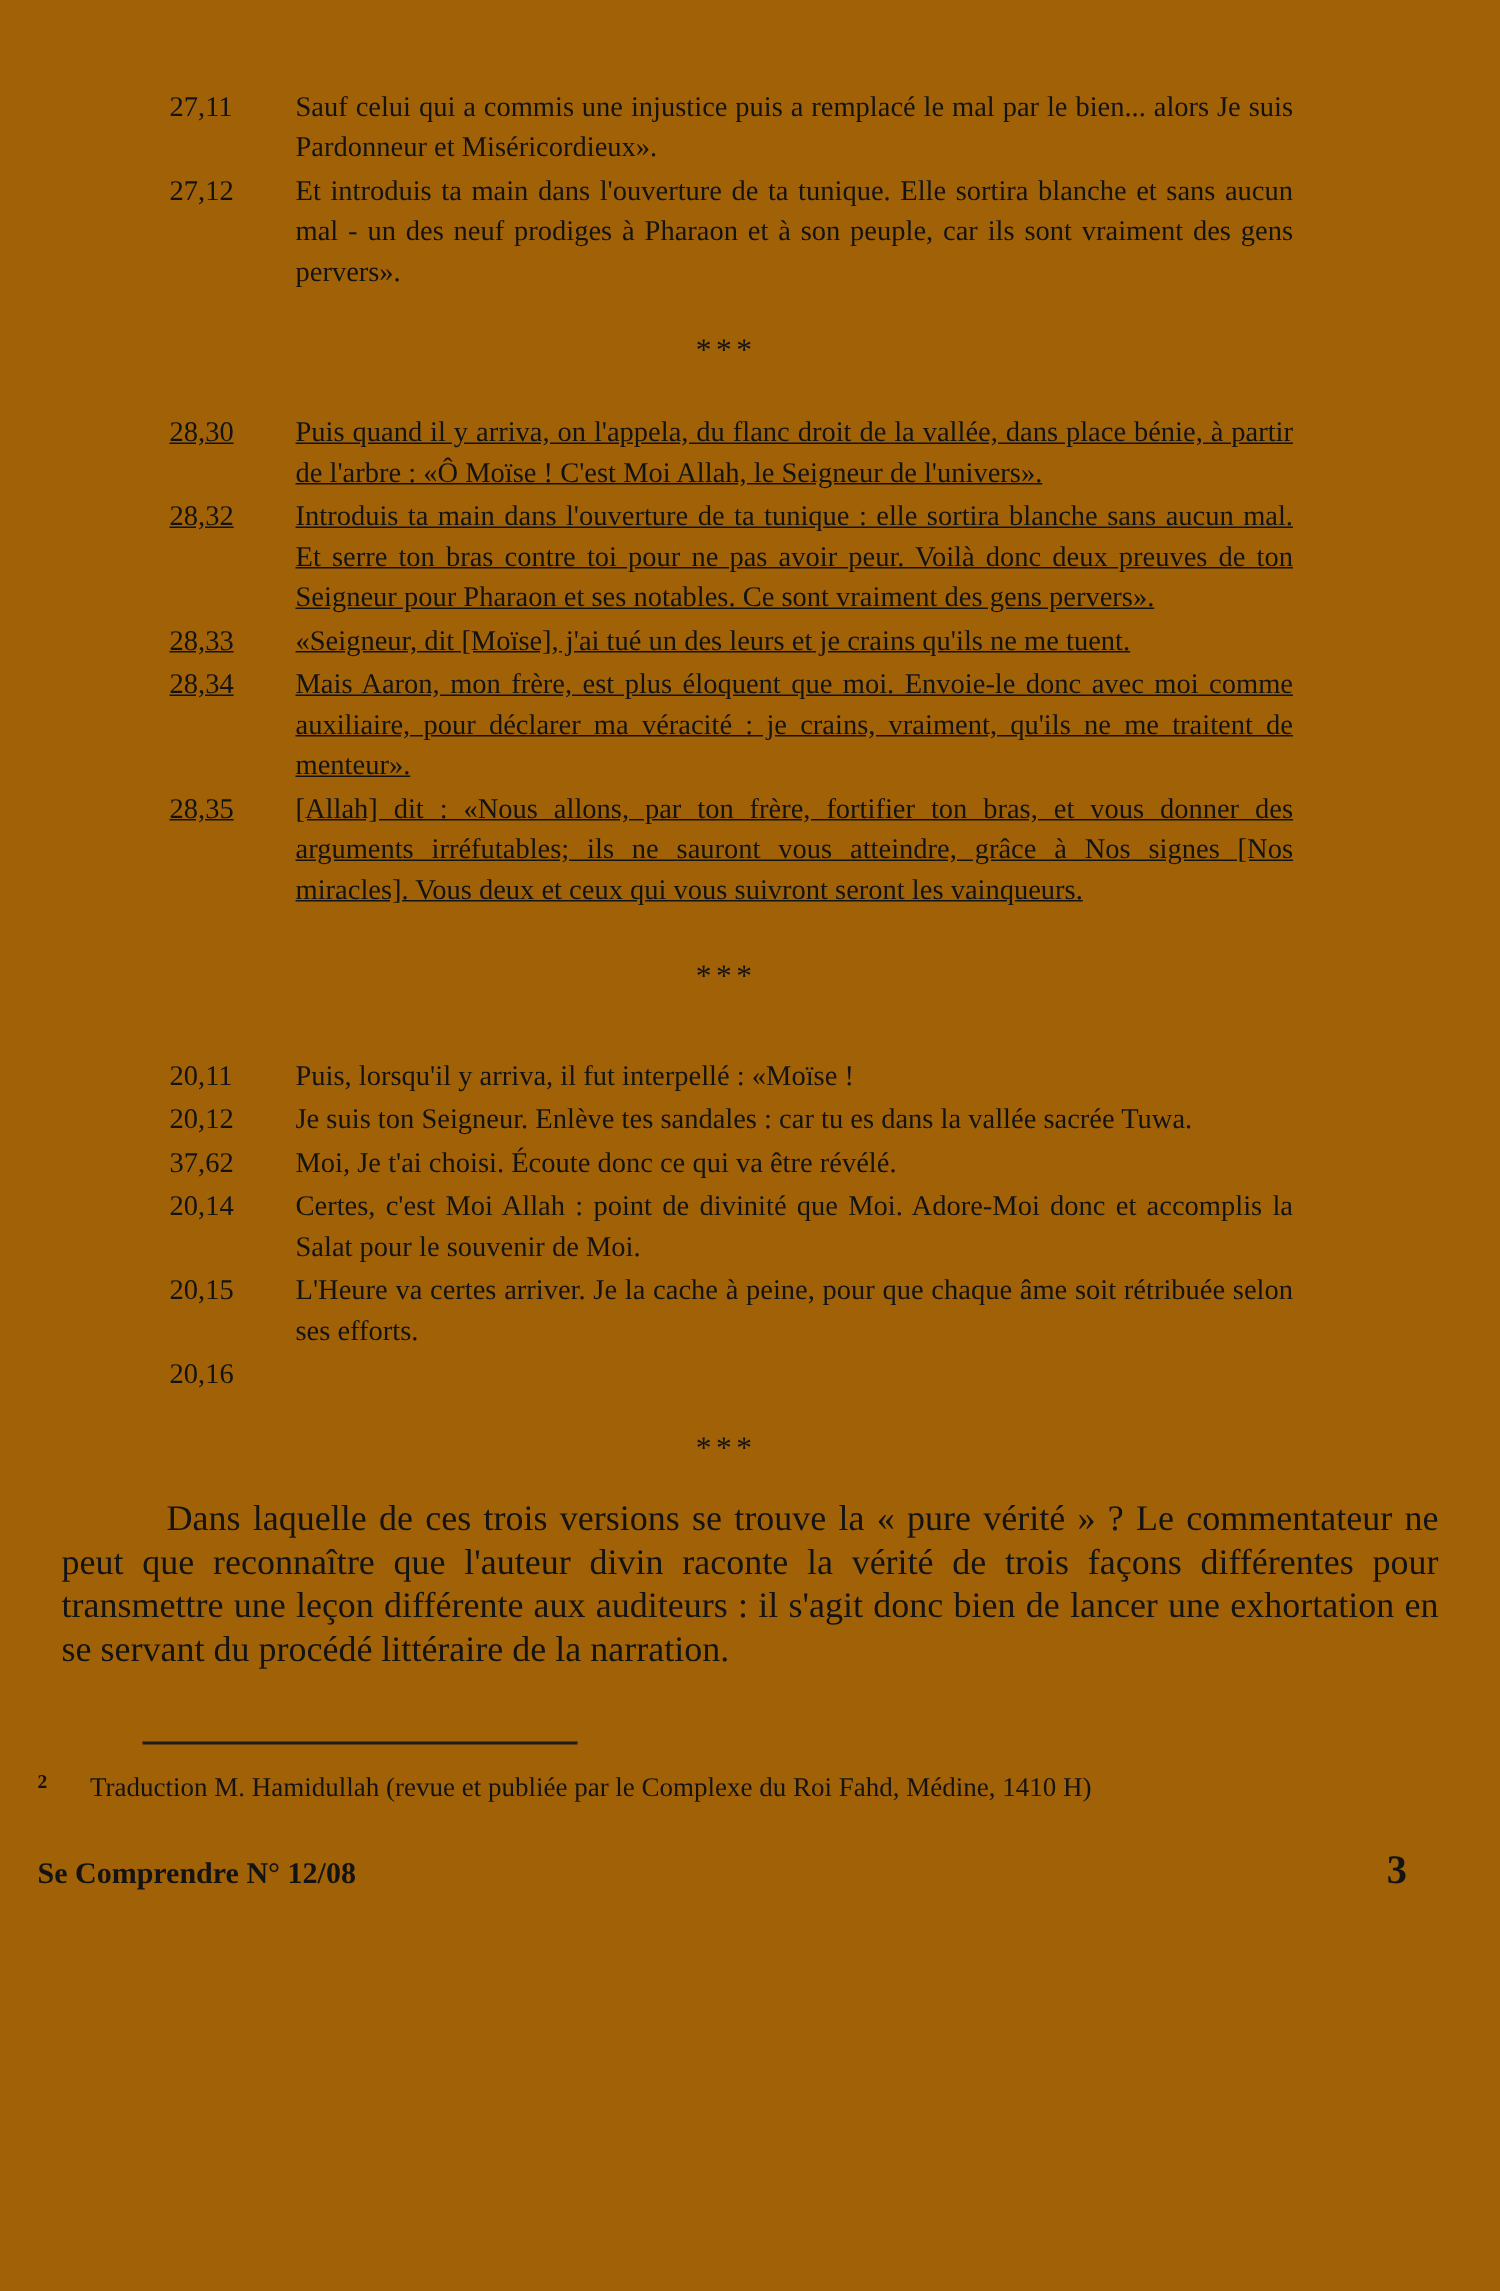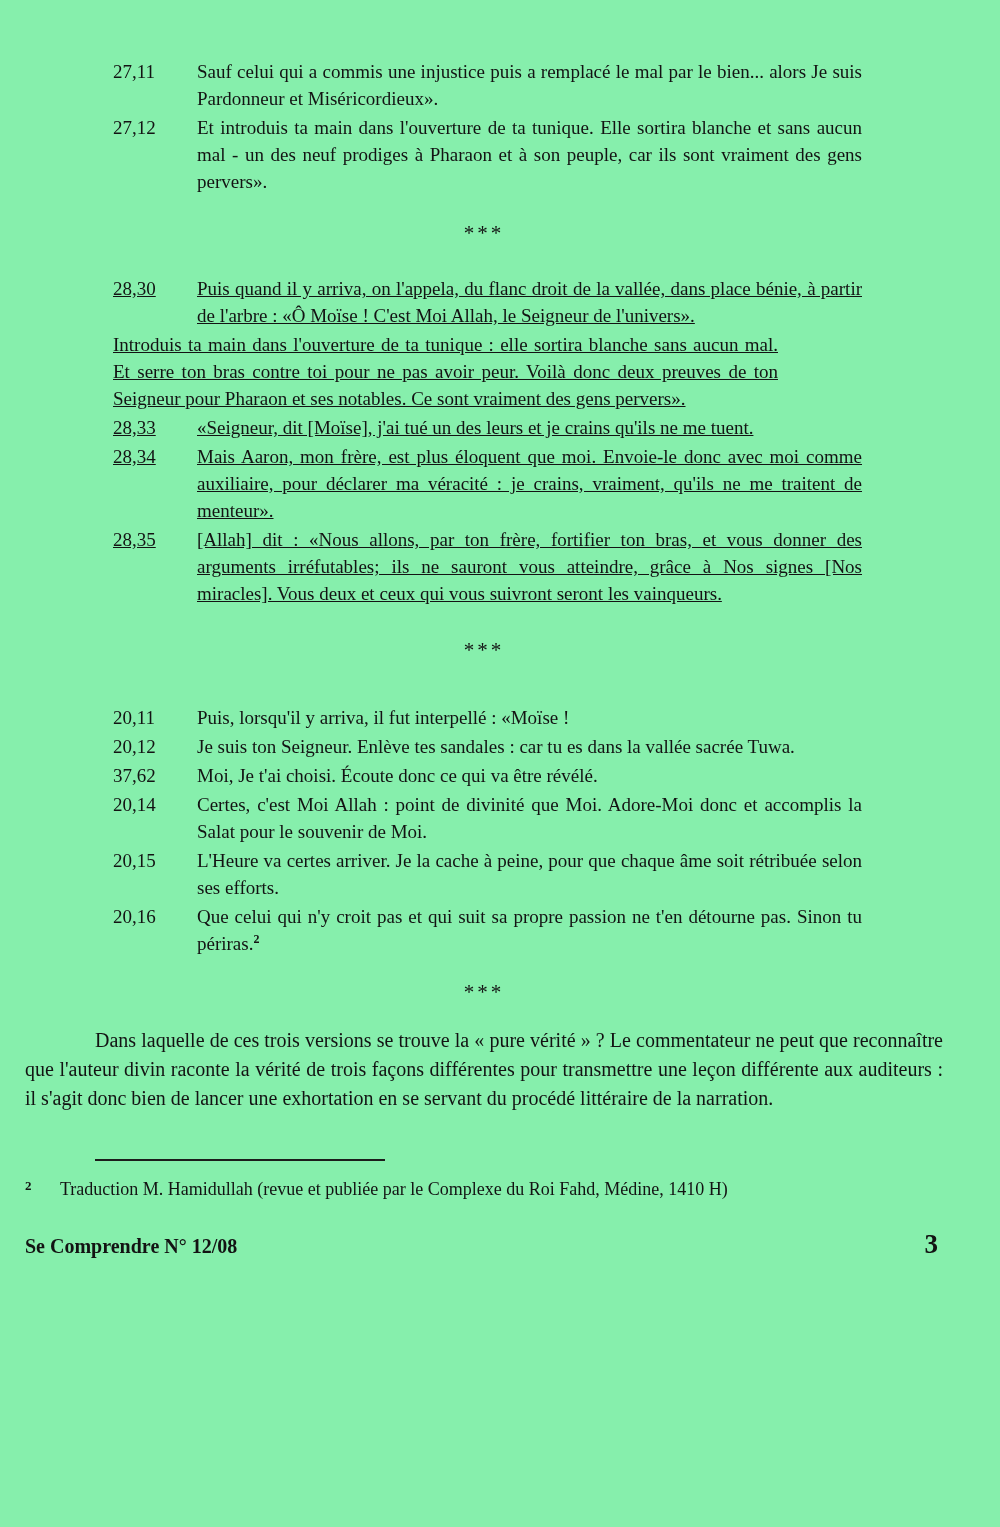--- a/index.html
+++ b/index.html
@@ -1,20 +1,20 @@
 <!DOCTYPE html>
 <html><head>
 <meta charset="utf-8">
 <style>
   html, body { margin: 0; padding: 0; background: #ffffff; }
   .page {
     position: relative;
     width: 1000px;
     height: 1527px;
-    background: #86efac;
+    background: #a16207;
     color: #131313;
     font-family: "Liberation Serif", serif;
     overflow: hidden;
   }
   .content { padding: 0 57px 0 25px; }
 
   
   .verse-block { margin-left: 88px; width: 749px; }
   .sec-a { padding-top: 58px; }
   .sec-b { margin-top: 28px; text-decoration: underline; }
@@ -48,23 +48,23 @@
     line-height: 27px;
     letter-spacing: 3px;
     width: 918px;
   }
   .sep1 { margin-top: 25px; }
   .sep2 { margin-top: 30px; }
   .sep3 { margin-top: 22px; }
 
   
   .closing {
-    margin: 20px 0 0 0;
+    margin: 20px 0 0 16px;
     width: 918px;
-    font-size: 20px;
+    font-size: 24px;
     line-height: 29px;
     text-align: justify;
     text-indent: 70px;
   }
 
   
   .fn-rule {
     margin-top: 46px;
     margin-left: 70px;
     width: 290px;
@@ -116,20 +116,21 @@
     </section>
 
     <div class="sep sep1">***</div>
 
     <section class="verse-block sec-b">
       <div class="verse">
         <span class="vref">28,30</span>
         <p class="vtext">Puis quand il y arriva, on l'appela, du flanc droit de la vallée, dans place bénie, à partir de l'arbre : «Ô Moïse ! C'est Moi Allah, le Seigneur de l'univers».</p>
       </div>
       <div class="verse">
+        <span class="vref">28,32</span>
         <p class="vtext">Introduis ta main dans l'ouverture de ta tunique : elle sortira blanche sans aucun mal. Et serre ton bras contre toi pour ne pas avoir peur. Voilà donc deux preuves de ton Seigneur pour Pharaon et ses notables. Ce sont vraiment des gens pervers».</p>
       </div>
       <div class="verse">
         <span class="vref">28,33</span>
         <p class="vtext">«Seigneur, dit [Moïse], j'ai tué un des leurs et je crains qu'ils ne me tuent.</p>
       </div>
       <div class="verse">
         <span class="vref">28,34</span>
         <p class="vtext">Mais Aaron, mon frère, est plus éloquent que moi. Envoie-le donc avec moi comme auxiliaire, pour déclarer ma véracité : je crains, vraiment, qu'ils ne me traitent de menteur».</p>
       </div>
@@ -157,21 +158,20 @@
       <div class="verse">
         <span class="vref">20,14</span>
         <p class="vtext">Certes, c'est Moi Allah : point de divinité que Moi. Adore-Moi donc et accomplis la Salat pour le souvenir de Moi.</p>
       </div>
       <div class="verse">
         <span class="vref">20,15</span>
         <p class="vtext">L'Heure va certes arriver. Je la cache à peine, pour que chaque âme soit rétribuée selon ses efforts.</p>
       </div>
       <div class="verse">
         <span class="vref">20,16</span>
-        <p class="vtext"><span>Que celui qui n'y croit pas et qui suit sa propre passion ne t'en détourne pas. Sinon tu périras.</span><sup class="noteref">2</sup></p>
       </div>
     </section>
 
     <div class="sep sep3">***</div>
 
     <p class="closing">Dans laquelle de ces trois versions se trouve la « pure vérité » ? Le commentateur ne peut que reconnaître que l'auteur divin raconte la vérité de trois façons différentes pour transmettre une leçon différente aux auditeurs : il s'agit donc bien de lancer une exhortation en se servant du procédé littéraire de la narration.</p>
 
     <div class="fn-rule"></div>
 
     <div class="footnote">

